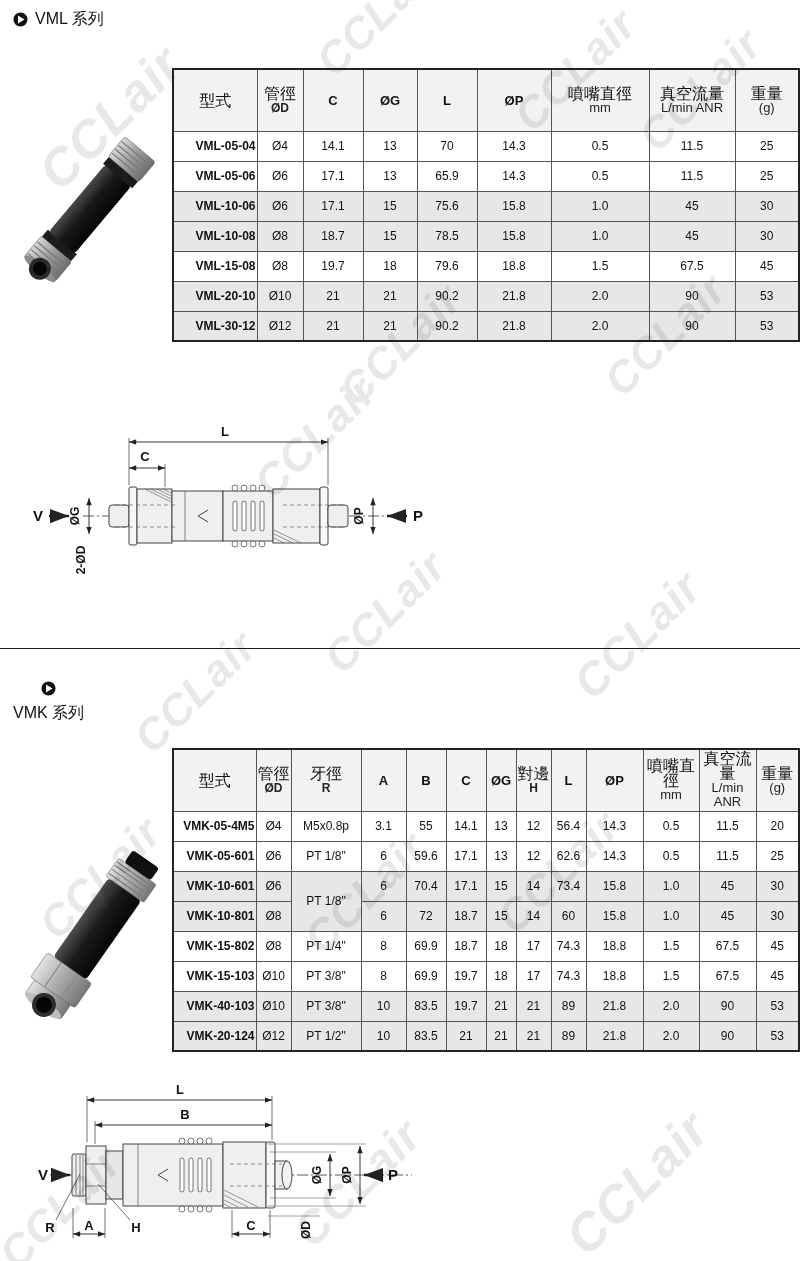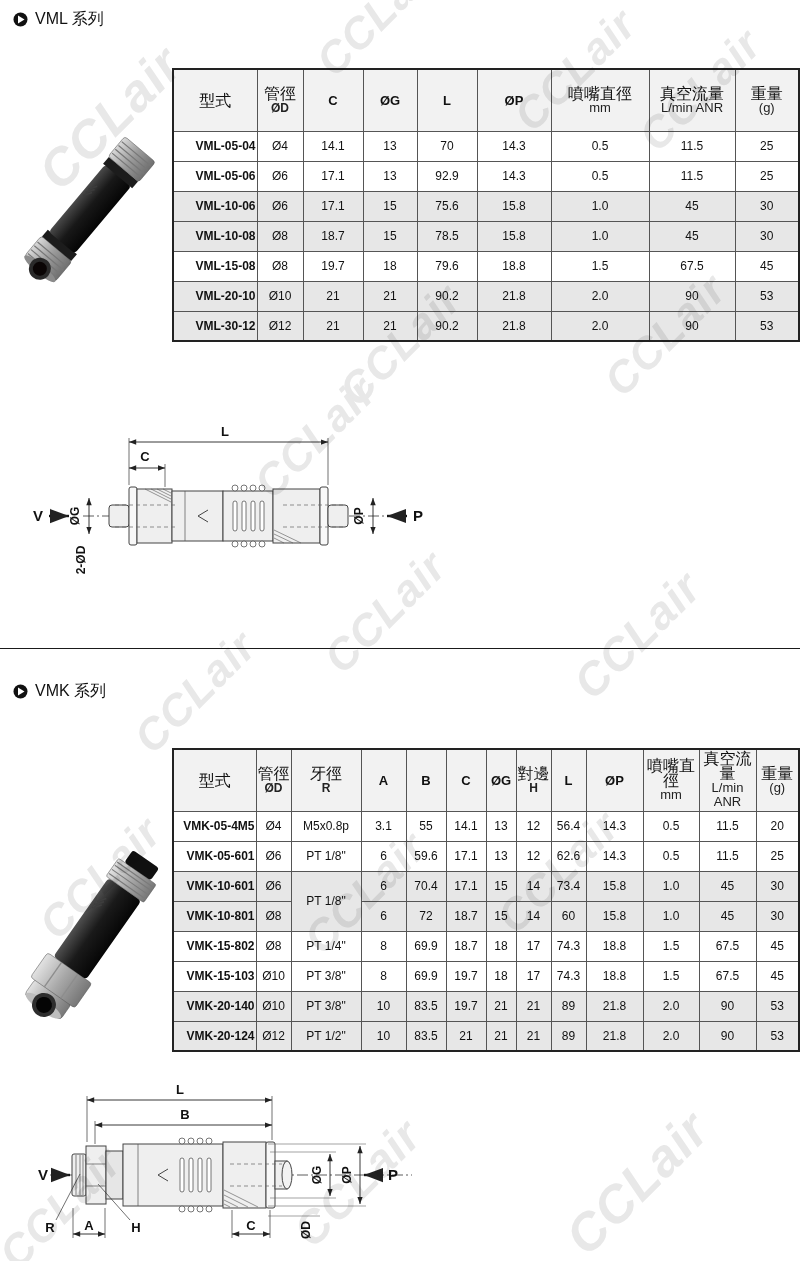--- a/index.html
+++ b/index.html
@@ -152,21 +152,21 @@
             <td>14.3</td>
             <td>0.5</td>
             <td>11.5</td>
             <td>25</td>
           </tr>
           <tr>
             <td class="model">VML-05-06</td>
             <td>Ø6</td>
             <td>17.1</td>
             <td>13</td>
-            <td>92.9</td>
+            <td>65.9</td>
             <td>14.3</td>
             <td>0.5</td>
             <td>11.5</td>
             <td>25</td>
           </tr>
           <tr class="shaded">
             <td class="model">VML-10-06</td>
             <td>Ø6</td>
             <td>17.1</td>
             <td>15</td>
@@ -300,21 +300,21 @@
 
     <line x1="348" y1="100" x2="348" y2="136" stroke="#222" stroke-width="0.9" marker-start="url(#ar2)" marker-end="url(#ar1)"></line>
     <text x="338" y="118" text-anchor="middle" transform="rotate(-90 338 118)" class="rottxt">ØP</text>
 
     <line x1="382" y1="118" x2="362" y2="118" stroke="#111" stroke-width="2.4" marker-end="url(#ar1)"></line>
     <text x="388" y="123" class="porttxt">P</text>
   </svg>
 
   <div class="divider" style="top:648px;"></div>
 
-  <div class="sec-title" style="left:13px;top:681px;">
+  <div class="sec-title" style="left:13px;top:681px;flex-direction:column;">
     <svg width="15" height="15" viewBox="0 0 15 15">
       <circle cx="7.5" cy="7.5" r="7" fill="#111"></circle>
       <polygon points="5,3.5 11.5,7.5 5,11.5" fill="#fff"></polygon>
     </svg>
     <span>VMK 系列</span>
   </div>
 
   <div class="photo" style="left:10px;top:832px;">
     <svg width="170" height="200" viewBox="0 0 170 200">
       <defs>
@@ -505,21 +505,21 @@
             <td>19.7</td>
             <td>18</td>
             <td>17</td>
             <td>74.3</td>
             <td>18.8</td>
             <td>1.5</td>
             <td>67.5</td>
             <td>45</td>
           </tr>
           <tr class="shaded">
-            <td class="model">VMK-20-140</td>
+            <td class="model">VMK-40-103</td>
             <td>Ø10</td>
             <td>PT 3/8"</td>
             <td>10</td>
             <td>83.5</td>
             <td>19.7</td>
             <td>21</td>
             <td>21</td>
             <td>89</td>
             <td>21.8</td>
             <td>2.0</td>

